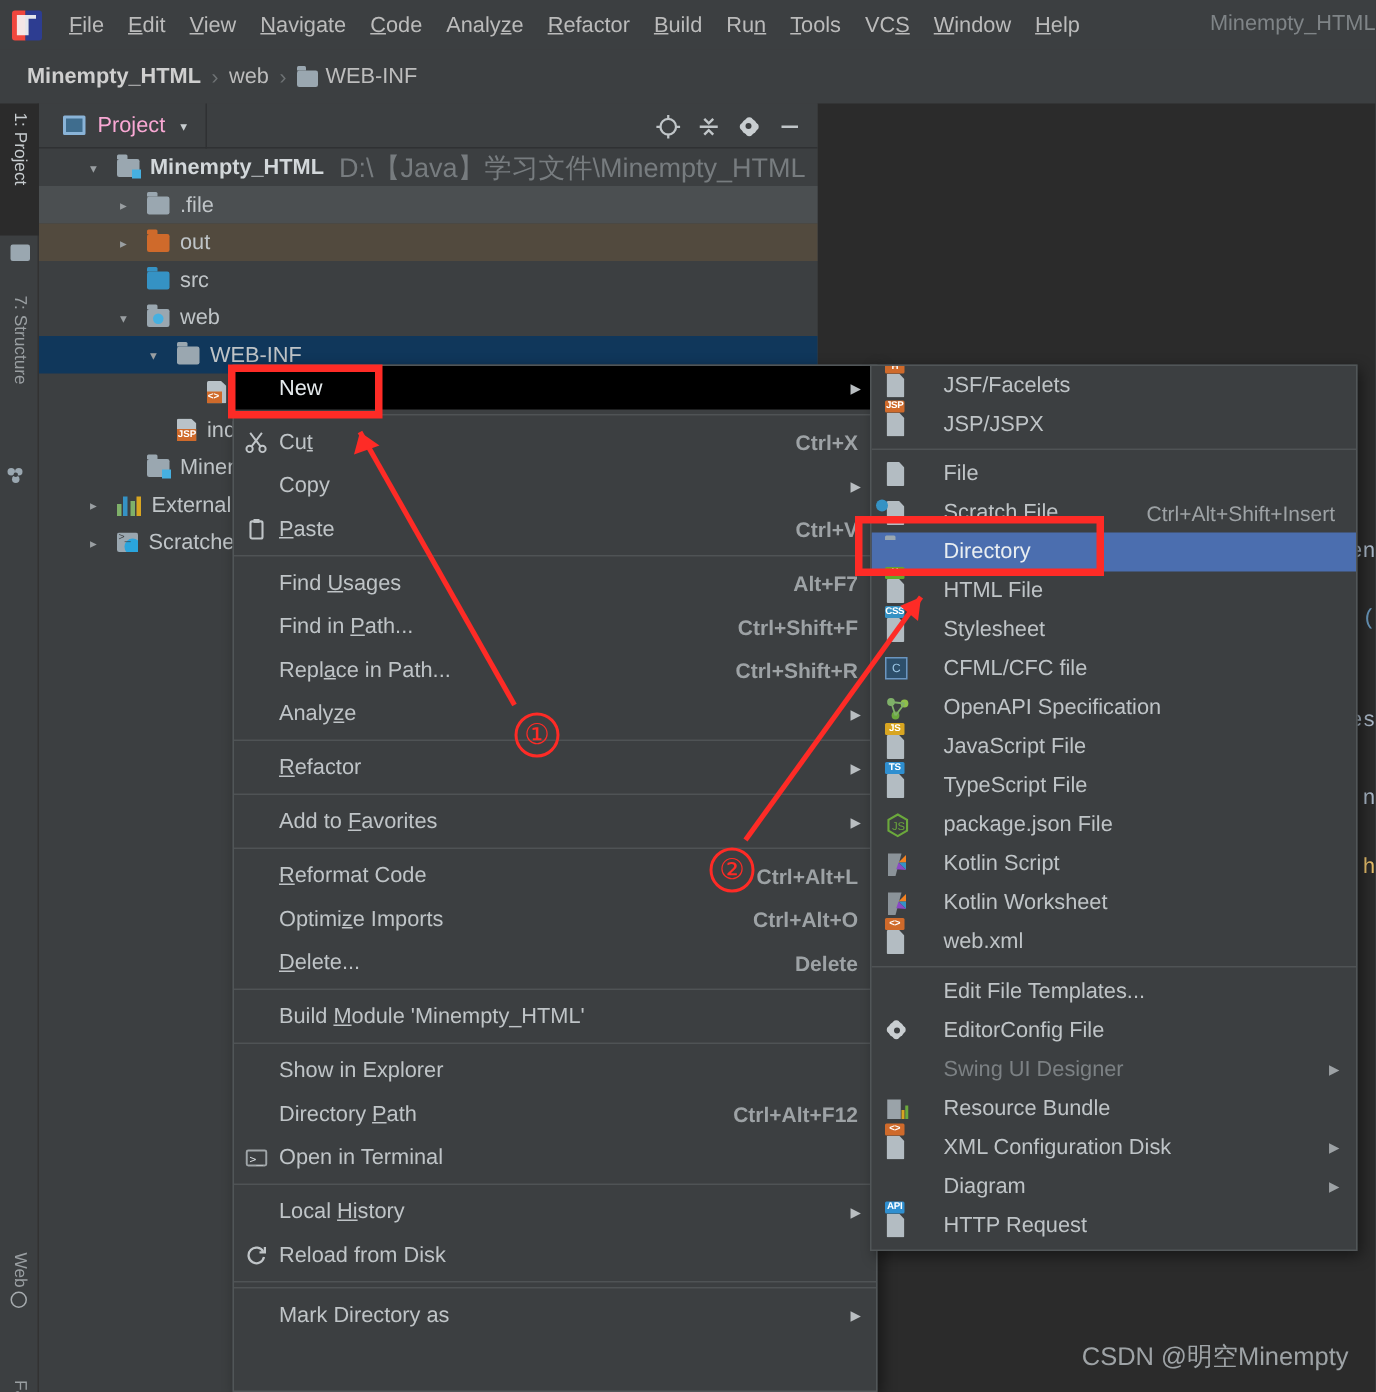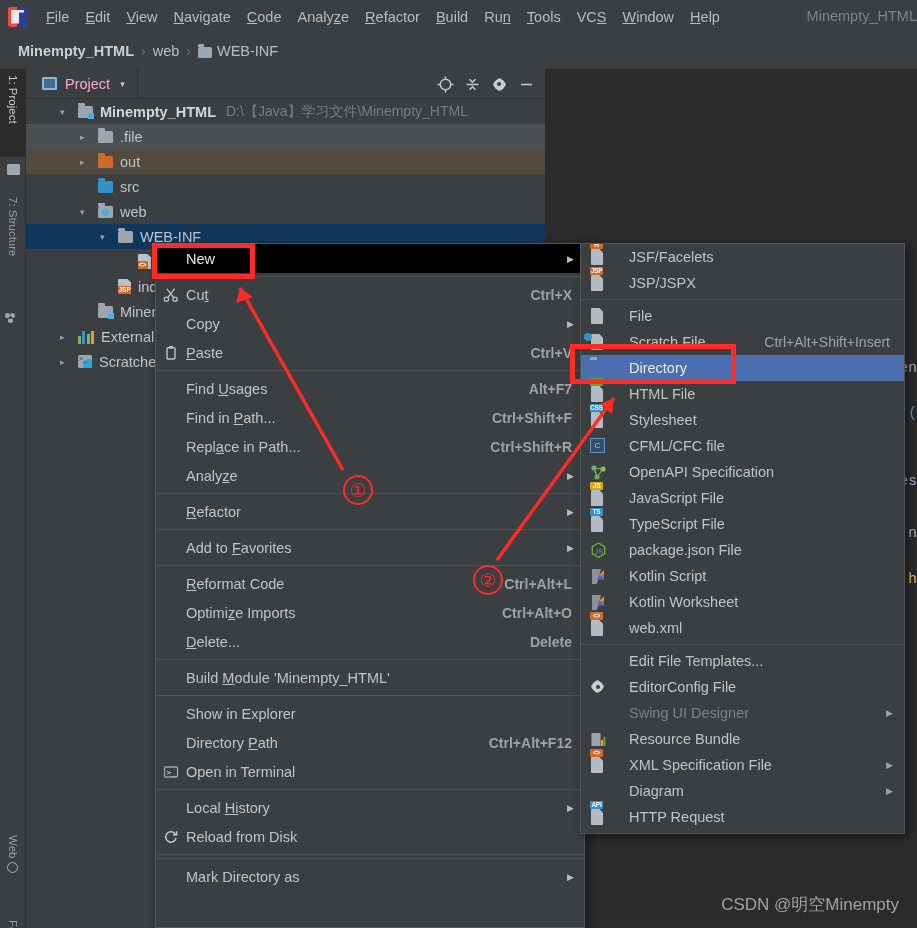--- a/index.html
+++ b/index.html
@@ -89,21 +89,21 @@
   .row {
     height:25px; display:flex; align-items:center; white-space:nowrap;
     font-size:14.5px; color:#bfc4c7; padding-left:34px;
   }
   .row.hover { background:#4b4f51; }
   .row.excl  { background:#524a3e; }
   .row.sel   { background:#10375b; }
   .row .tw { width:18px; color:#9a9fa2; font-size:9px; flex:none; }
   .row .tw.empty { color:transparent; }
   .row .lbl { margin-left:2px; }
-  .row .path { color:#777c7f; margin-left:10px; font-size:14px;}
+  .row .path { color:#777c7f; margin-left:10px; font-size:18px;}
   .row .lbl.bold { font-weight:bold; color:#d2d7da; }
   .ic { width:17px; height:15px; flex:none; margin-right:5px; position:relative; }
   .ic.fold { background:#9aa7b0; border-radius:1.5px; height:12px; width:15px; }
   .ic.fold::before{content:"";position:absolute;left:0;top:-3px;width:7px;height:3px;background:#9aa7b0;border-radius:1px 1px 0 0;}
   .ic.fold.orange{ background:#cf6a2b;} .ic.fold.orange::before{background:#cf6a2b;}
   .ic.fold.blue{ background:#3592c4;} .ic.fold.blue::before{background:#3592c4;}
   .ic.fold.mod::after{content:"";position:absolute;left:4px;top:3px;width:7px;height:7px;background:#46b0e0;border-radius:50%;}
   .ic.modsq{ background:#9aa7b0;height:12px;width:15px;border-radius:1.5px;}
   .ic.modsq::before{content:"";position:absolute;left:0;top:-3px;width:7px;height:3px;background:#9aa7b0;border-radius:1px 1px 0 0;}
   .ic.modsq::after{content:"";position:absolute;left:10px;top:7px;width:6px;height:6px;background:#46b0e0;}
@@ -558,21 +558,21 @@
       <div class="srow">
         <span class="sicon"><svg width="17" height="17" viewBox="0 0 17 17">
             <rect x="1.5" y="2" width="9" height="13" fill="#9aa3a9"></rect>
             <rect x="11" y="9" width="2" height="6" fill="#d8a521"></rect>
             <rect x="13.5" y="6" width="2" height="9" fill="#6ba83c"></rect>
           </svg></span>
         <span>Resource Bundle</span>
       </div>
       <div class="srow">
         <span class="sicon"><span class="docic"><span class="pg"></span><span class="bdg" style="background:#cf6a2b">&lt;&gt;</span></span></span>
-        <span>XML Specification File</span>
+        <span>XML Configuration Disk</span>
         <span class="arr">▶</span>
       </div>
       <div class="srow">
         <span>Diagram</span>
         <span class="arr">▶</span>
       </div>
       <div class="srow">
         <span class="sicon"><span class="docic"><span class="pg"></span><span class="bdg" style="background:#2f8fd0">API</span></span></span>
         <span>HTTP Request</span>
       </div>

